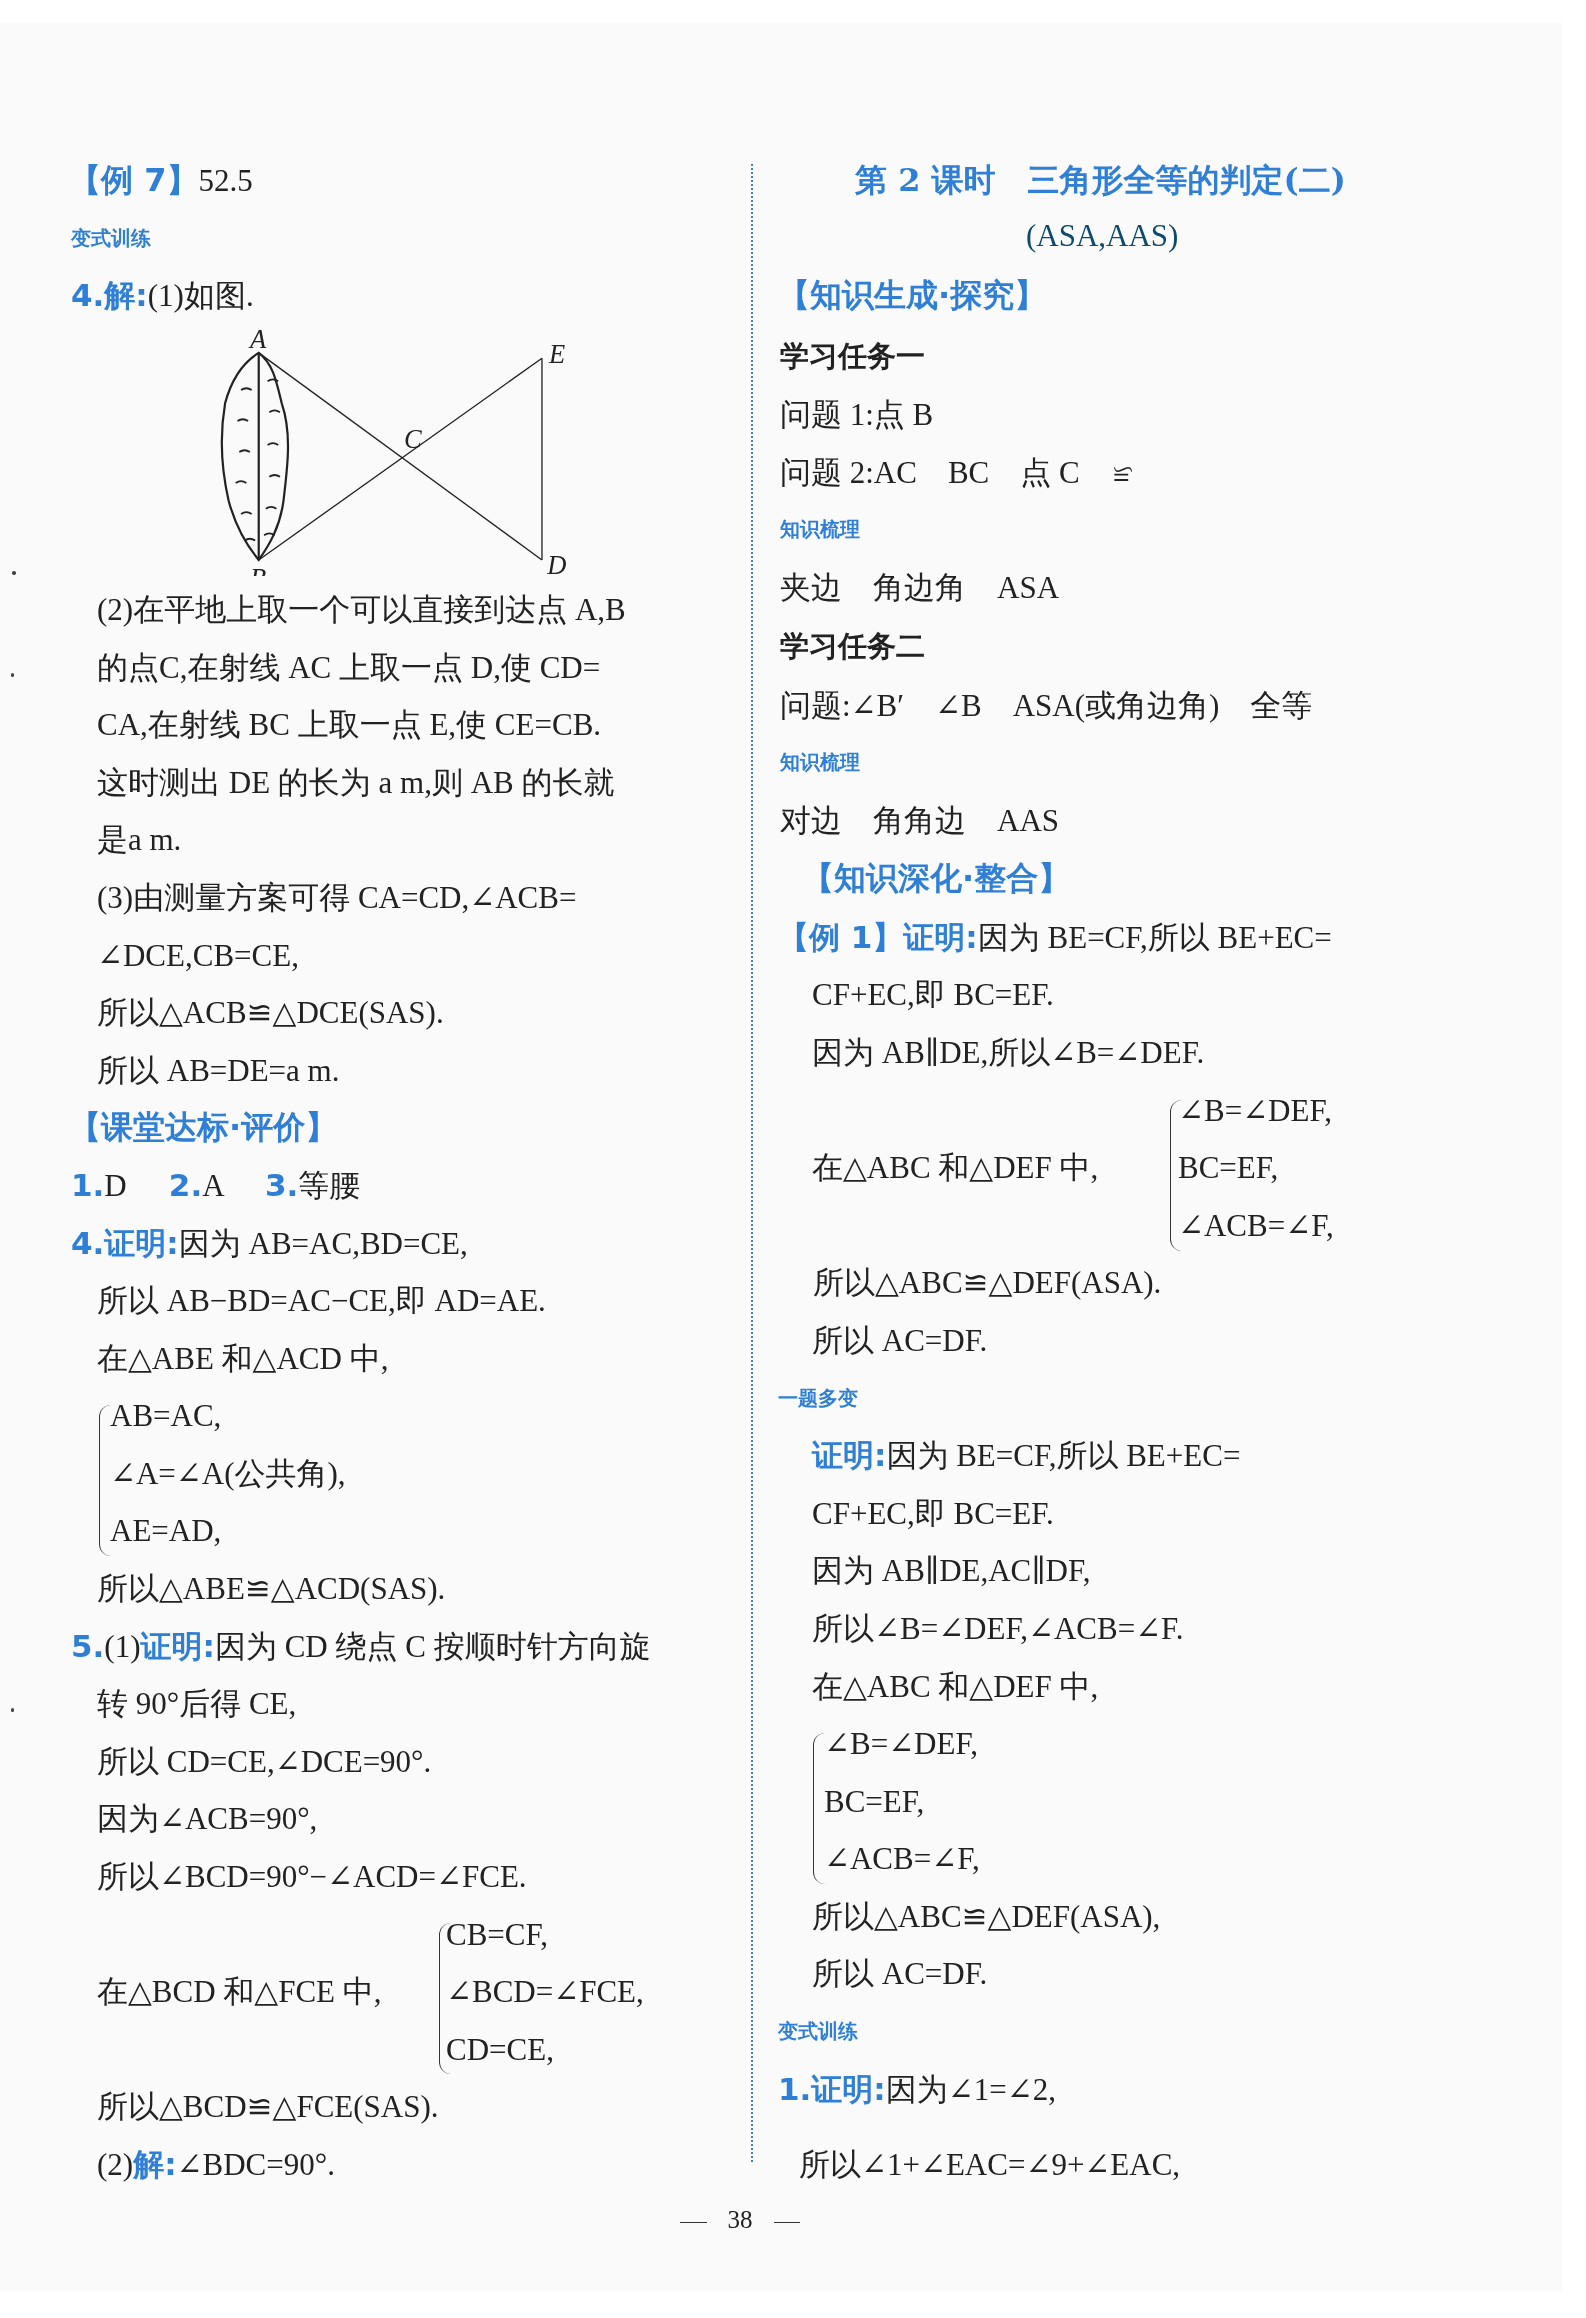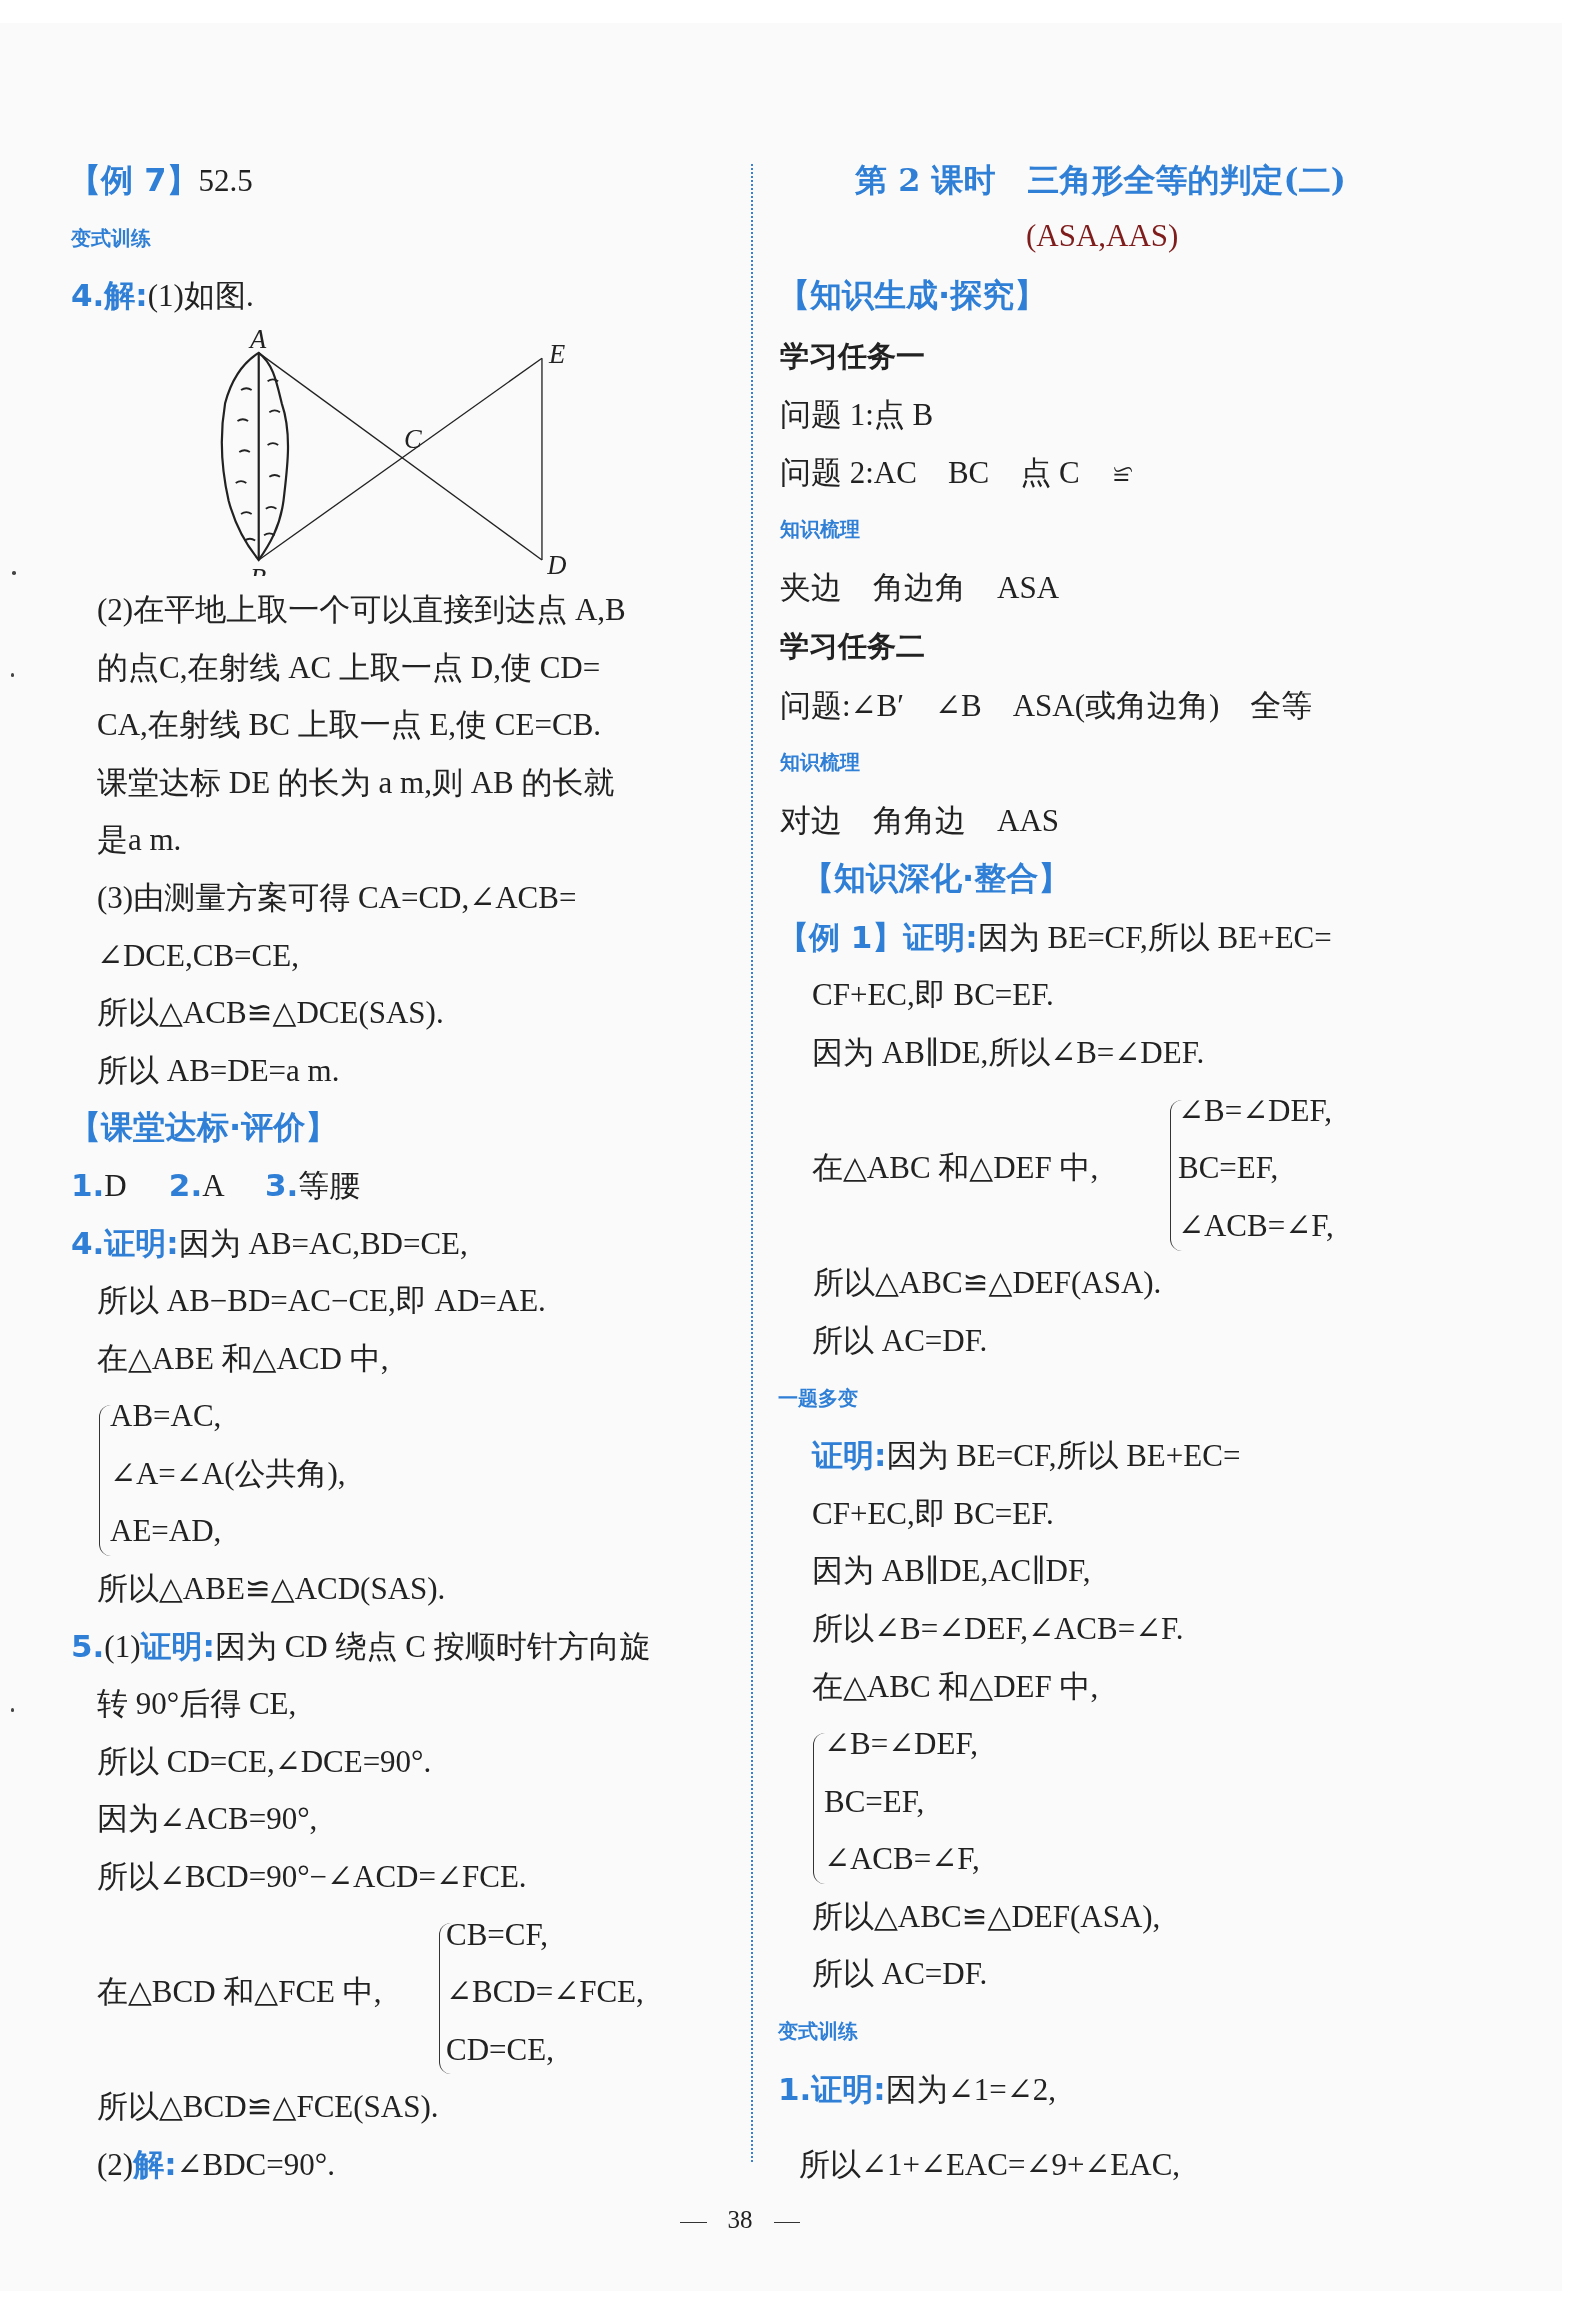--- a/index.html
+++ b/index.html
@@ -99,21 +99,21 @@
     <text x="62" y="22">A</text>
     <text x="62" y="292">B</text>
     <text x="236" y="136">C</text>
     <text x="398" y="278">D</text>
     <text x="400" y="40">E</text>
   </svg>
 
   <div class="line" style="left:97px;top:590px;">(2)在平地上取一个可以直接到达点 A,B</div>
   <div class="line" style="left:97px;top:648px;">的点C,在射线 AC 上取一点 D,使 CD=</div>
   <div class="line" style="left:97px;top:705px;">CA,在射线 BC 上取一点 E,使 CE=CB.</div>
-  <div class="line" style="left:97px;top:763px;">课堂达标 DE 的长为 a m,则 AB 的长就</div>
+  <div class="line" style="left:97px;top:763px;">这时测出 DE 的长为 a m,则 AB 的长就</div>
   <div class="line" style="left:97px;top:820px;">是a m.</div>
 
   <div class="line" style="left:97px;top:878px;">(3)由测量方案可得 CA=CD,∠ACB=</div>
   <div class="line" style="left:97px;top:936px;">∠DCE,CB=CE,</div>
   <div class="line" style="left:97px;top:993px;">所以△ACB≌△DCE(SAS).</div>
   <div class="line" style="left:97px;top:1051px;">所以 AB=DE=a m.</div>
 
   <div class="line hd hd-sec" style="left:69px;top:1108px;">【课堂达标·评价】</div>
 
   <div class="line" style="left:71px;top:1166px;">
@@ -152,21 +152,21 @@
   <div class="line" style="left:97px;top:2087px;">所以△BCD≌△FCE(SAS).</div>
 
   <div class="line" style="left:97px;top:2145px;">
     <span>(2)</span><span class="lbl">解:</span><span>∠BDC=90°.</span>
   </div>
 </div>
 
 <div>
 
   <div class="line title" style="left:855px;top:161px;">第 2 课时　三角形全等的判定(二)</div>
-  <div class="line" style="left:1026px;top:216px;color:#7f1d1d;">(ASA,AAS)</div>
+  <div class="line" style="left:1026px;top:216px;color:#0c4a6e;">(ASA,AAS)</div>
 
   <div class="line hd hd-sec" style="left:778px;top:276px;">【知识生成·探究】</div>
 
   <div class="line hd-black" style="left:780px;top:337px;">学习任务一</div>
   <div class="line" style="left:780px;top:395px;">问题 1:点 B</div>
   <div class="line" style="left:780px;top:453px;">问题 2:AC　BC　点 C　≌</div>
   <div class="line hd hd-sub" style="left:780px;top:510px;">知识梳理</div>
   <div class="line" style="left:780px;top:568px;">夹边　角边角　ASA</div>
 
   <div class="line hd-black" style="left:780px;top:627px;">学习任务二</div>

